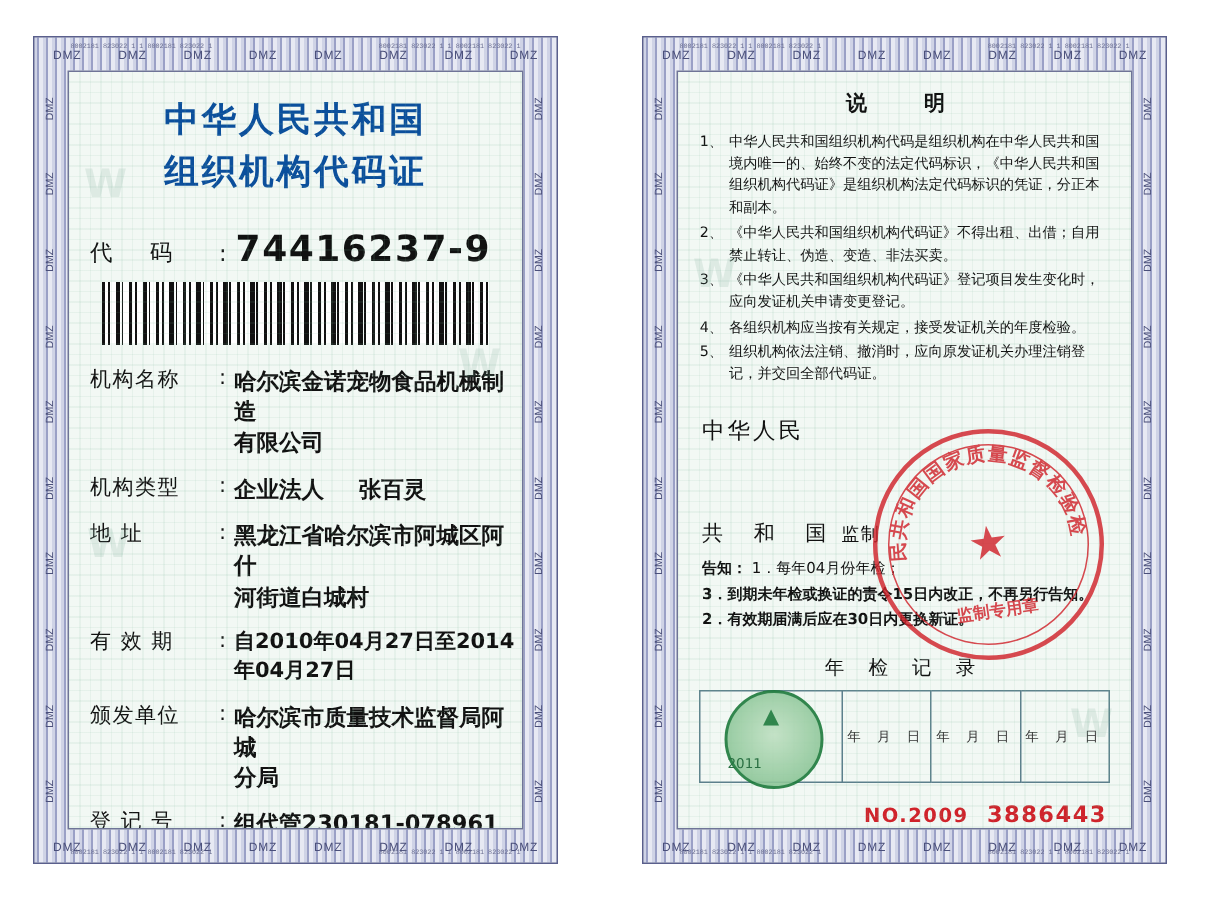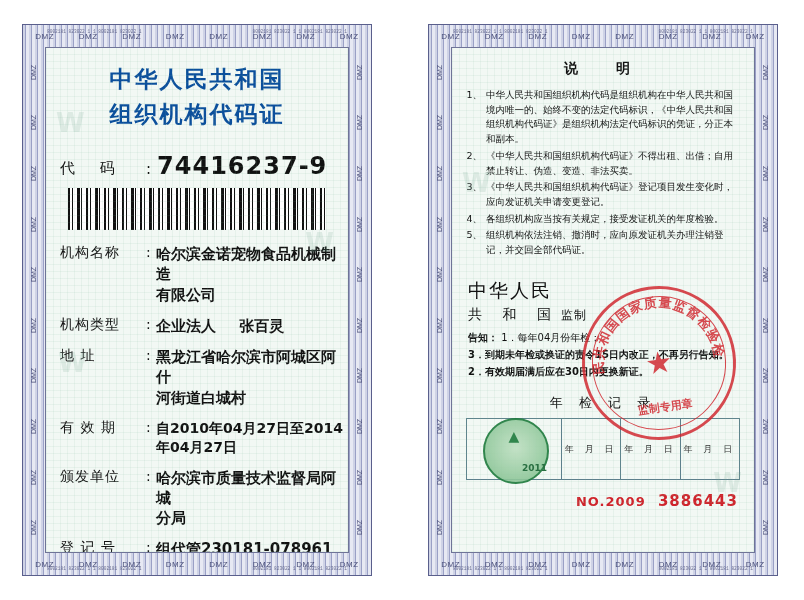--- a/index.html
+++ b/index.html
@@ -202,28 +202,28 @@
   .note-txt { flex: 1 1 auto; }
 
   .issuer {
     position: relative;
     margin: 18px 0 0 16px;
     font-size: 14px;
     color: #111;
     line-height: 1.5;
   }
   .issuer .big {
-    font-size: 19px;
+    font-size: 15px;
     letter-spacing: 2px;
   }
   .issuer-line2 {
     display: flex;
     align-items: baseline;
   }
-  .issuer-line2 .lead { letter-spacing: 8px; }
+  .issuer-line2 .lead { letter-spacing: 8px; margin-top: 48px; }
   .issuer-line2 .org { letter-spacing: 1px; }
   .seal-word {
     font-size: 12px;
     letter-spacing: 1px;
     margin-left: 2px;
   }
 
   .announce {
     margin: 4px 0 0 16px;
     font-size: 10px;
@@ -316,24 +316,24 @@
     width: 62px; height: 62px;
     margin: -31px 0 0 -31px;
     border-radius: 50%;
     border: 2px solid #1d7a3c;
     background: radial-gradient(circle at 50% 45%, #bfe0c2 0%, #8fc79a 70%, #6fb383 100%);
     opacity: .9;
   }
   .green-stamp .yr {
     position: absolute;
     left: 0; right: 0; bottom: 9px;
-    text-align: right;
+    text-align: left;
     font-size: 9px;
     color: #14612f;
-    font-weight: bold;
+    font-weight: normal;
     letter-spacing: 0;
   }
   .green-stamp .mt {
     position: absolute;
     left: 0; right: 0; top: 8px;
     text-align: center;
     font-size: 14px;
     color: #1d7a3c;
   }
 

